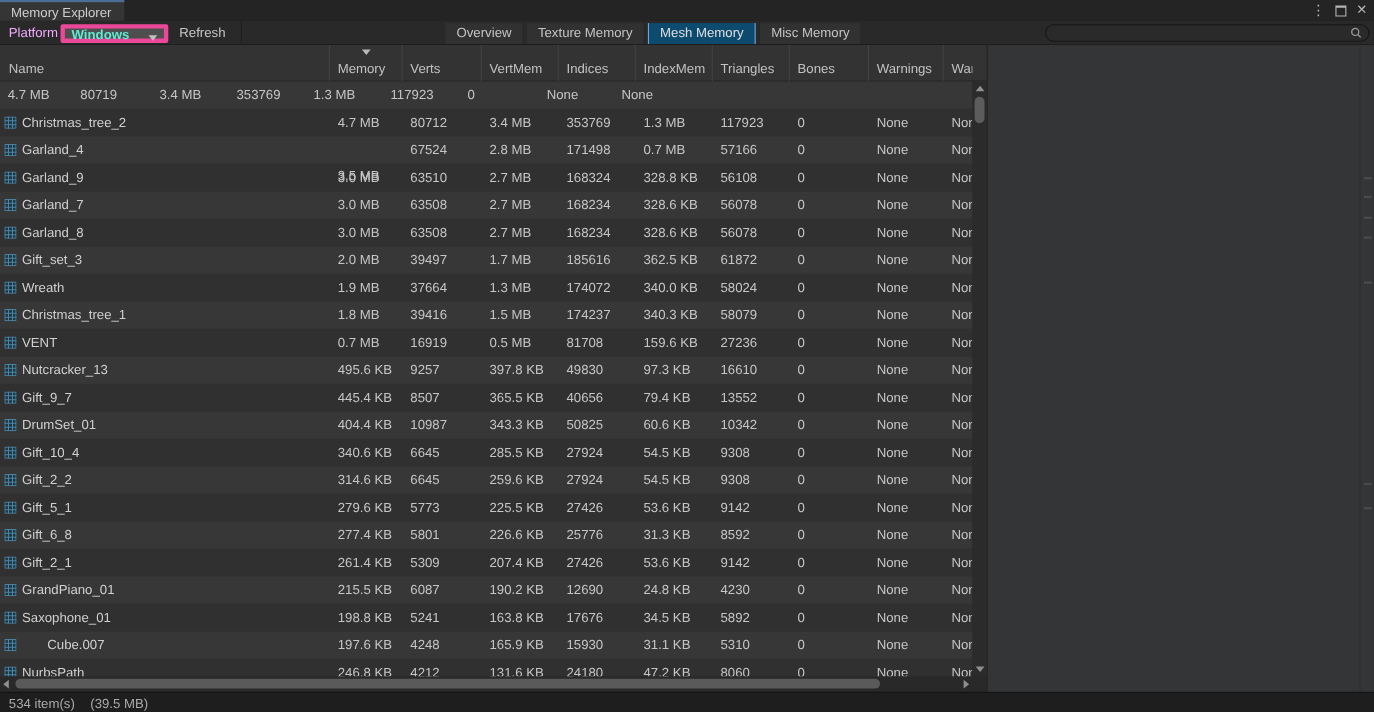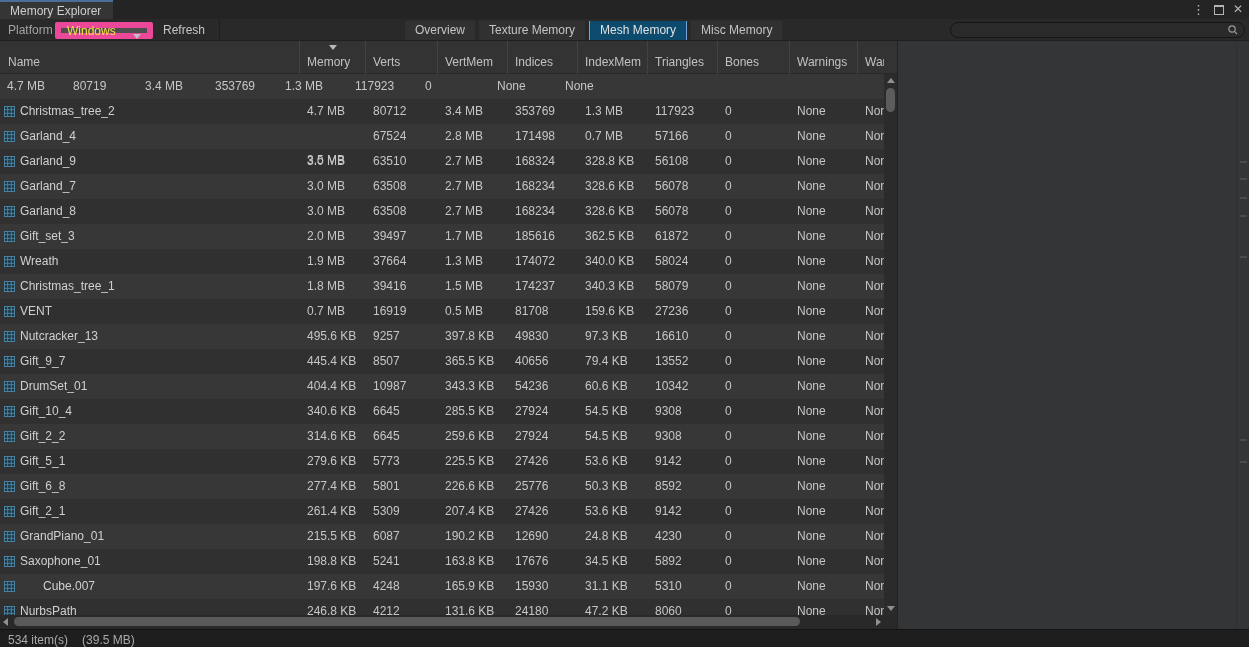--- a/index.html
+++ b/index.html
@@ -15,24 +15,24 @@
           color:#cfcfcf; }
   .wcontrols { position:absolute; right:6px; top:0; height:19px; display:flex; align-items:center; gap:9px; }
   .wicon { color:#b5b5b5; font-size:12px; line-height:19px; cursor:default; }
   .wicon.kebab { font-size:13px; letter-spacing:0; }
   .maxi { width:10px; height:10px; border:1px solid #b5b5b5; border-top-width:2px; display:inline-block; }
   .close { font-size:12px; }
 
   
   .toolbar { position:absolute; left:0; top:19px; width:100%; height:22px; background:#292929;
              border-bottom:1px solid #1e1e1e; }
-  .tb-label { position:absolute; left:8px; top:0; line-height:22px; color:#a3a3a3; }
+  .tb-label { position:absolute; left:8px; top:0; line-height:22px; color:#f0abfc; }
   .dropdown { position:absolute; left:55px; top:3px; width:98px; height:17px; background:#4e4e4e;
-              border:6px solid #ec4899; border-radius:2px; display:flex; align-items:center;
-              padding:0 6px; color:#fde047; cursor:default; }
+              border:4px solid #ec4899; border-radius:2px; display:flex; align-items:center;
+              padding:0 6px; color:#5eead4; cursor:default;font-weight:bold; }
   .dd-arrow { position:absolute; right:6px; top:6px; width:0; height:0;
               border-left:4px solid transparent; border-right:4px solid transparent;
               border-top:5px solid #c0c0c0; }
   .refresh { position:absolute; left:159px; top:0; height:22px; line-height:22px; padding:0 4px;
              color:#c6c6c6; border-right:1px solid #1f1f1f; padding-right:14px; cursor:default; }
   .tabs { position:absolute; left:405px; top:2px; height:19px; display:flex; }
   .tab { height:19px; line-height:19px; padding:0 10px; background:#313131; color:#c4c4c4;
          margin-right:4px; text-align:center; cursor:default; }
   .tab.active { background:#0c4a6e; color:#e0e0e0;
                 border-left:1px solid #78a0d8; border-right:1px solid #78a0d8; }
@@ -441,21 +441,21 @@
                   <line x1="8" y1="0" x2="8" y2="12" stroke="#4e87a8" stroke-width="1"></line>
                   <line x1="0" y1="4" x2="12" y2="4" stroke="#4e87a8" stroke-width="1"></line>
                   <line x1="0" y1="8" x2="12" y2="8" stroke="#4e87a8" stroke-width="1"></line>
                 </svg>
               </span>
               <span>DrumSet_01</span>
             </div>
             <div class="cell" style="width: 66px;"><span>404.4 KB</span></div>
             <div class="cell" style="width: 72px;"><span>10987</span></div>
             <div class="cell" style="width: 70px;"><span>343.3 KB</span></div>
-            <div class="cell" style="width: 70px;"><span>54236</span></div>
+            <div class="cell" style="width: 70px;"><span>50825</span></div>
             <div class="cell" style="width: 70px;"><span>60.6 KB</span></div>
             <div class="cell" style="width: 70px;"><span>10342</span></div>
             <div class="cell" style="width: 72px;"><span>0</span></div>
             <div class="cell" style="width: 68px;"><span>None</span></div>
             <div class="cell" style="width: 60px;"><span>None</span></div>
           </div>
           <div class="row alt">
             <div class="cell name" style="width: 300px;">
               <span style="display: inline-flex;">
                 <svg width="11" height="11" viewBox="0 0 12 12">
@@ -534,21 +534,21 @@
                   <line x1="0" y1="4" x2="12" y2="4" stroke="#4e87a8" stroke-width="1"></line>
                   <line x1="0" y1="8" x2="12" y2="8" stroke="#4e87a8" stroke-width="1"></line>
                 </svg>
               </span>
               <span>Gift_6_8</span>
             </div>
             <div class="cell" style="width: 66px;"><span>277.4 KB</span></div>
             <div class="cell" style="width: 72px;"><span>5801</span></div>
             <div class="cell" style="width: 70px;"><span>226.6 KB</span></div>
             <div class="cell" style="width: 70px;"><span>25776</span></div>
-            <div class="cell" style="width: 70px;"><span>50.3 KB</span></div>
+            <div class="cell" style="width: 70px;"><span>31.3 KB</span></div>
             <div class="cell" style="width: 70px;"><span>8592</span></div>
             <div class="cell" style="width: 72px;"><span>0</span></div>
             <div class="cell" style="width: 68px;"><span>None</span></div>
             <div class="cell" style="width: 60px;"><span>None</span></div>
           </div>
           <div class="row alt">
             <div class="cell name" style="width: 300px;">
               <span style="display: inline-flex;">
                 <svg width="11" height="11" viewBox="0 0 12 12">
                   <rect x="0.5" y="0.5" width="11" height="11" fill="#1c3642" stroke="#4e87a8" stroke-width="1"></rect>

